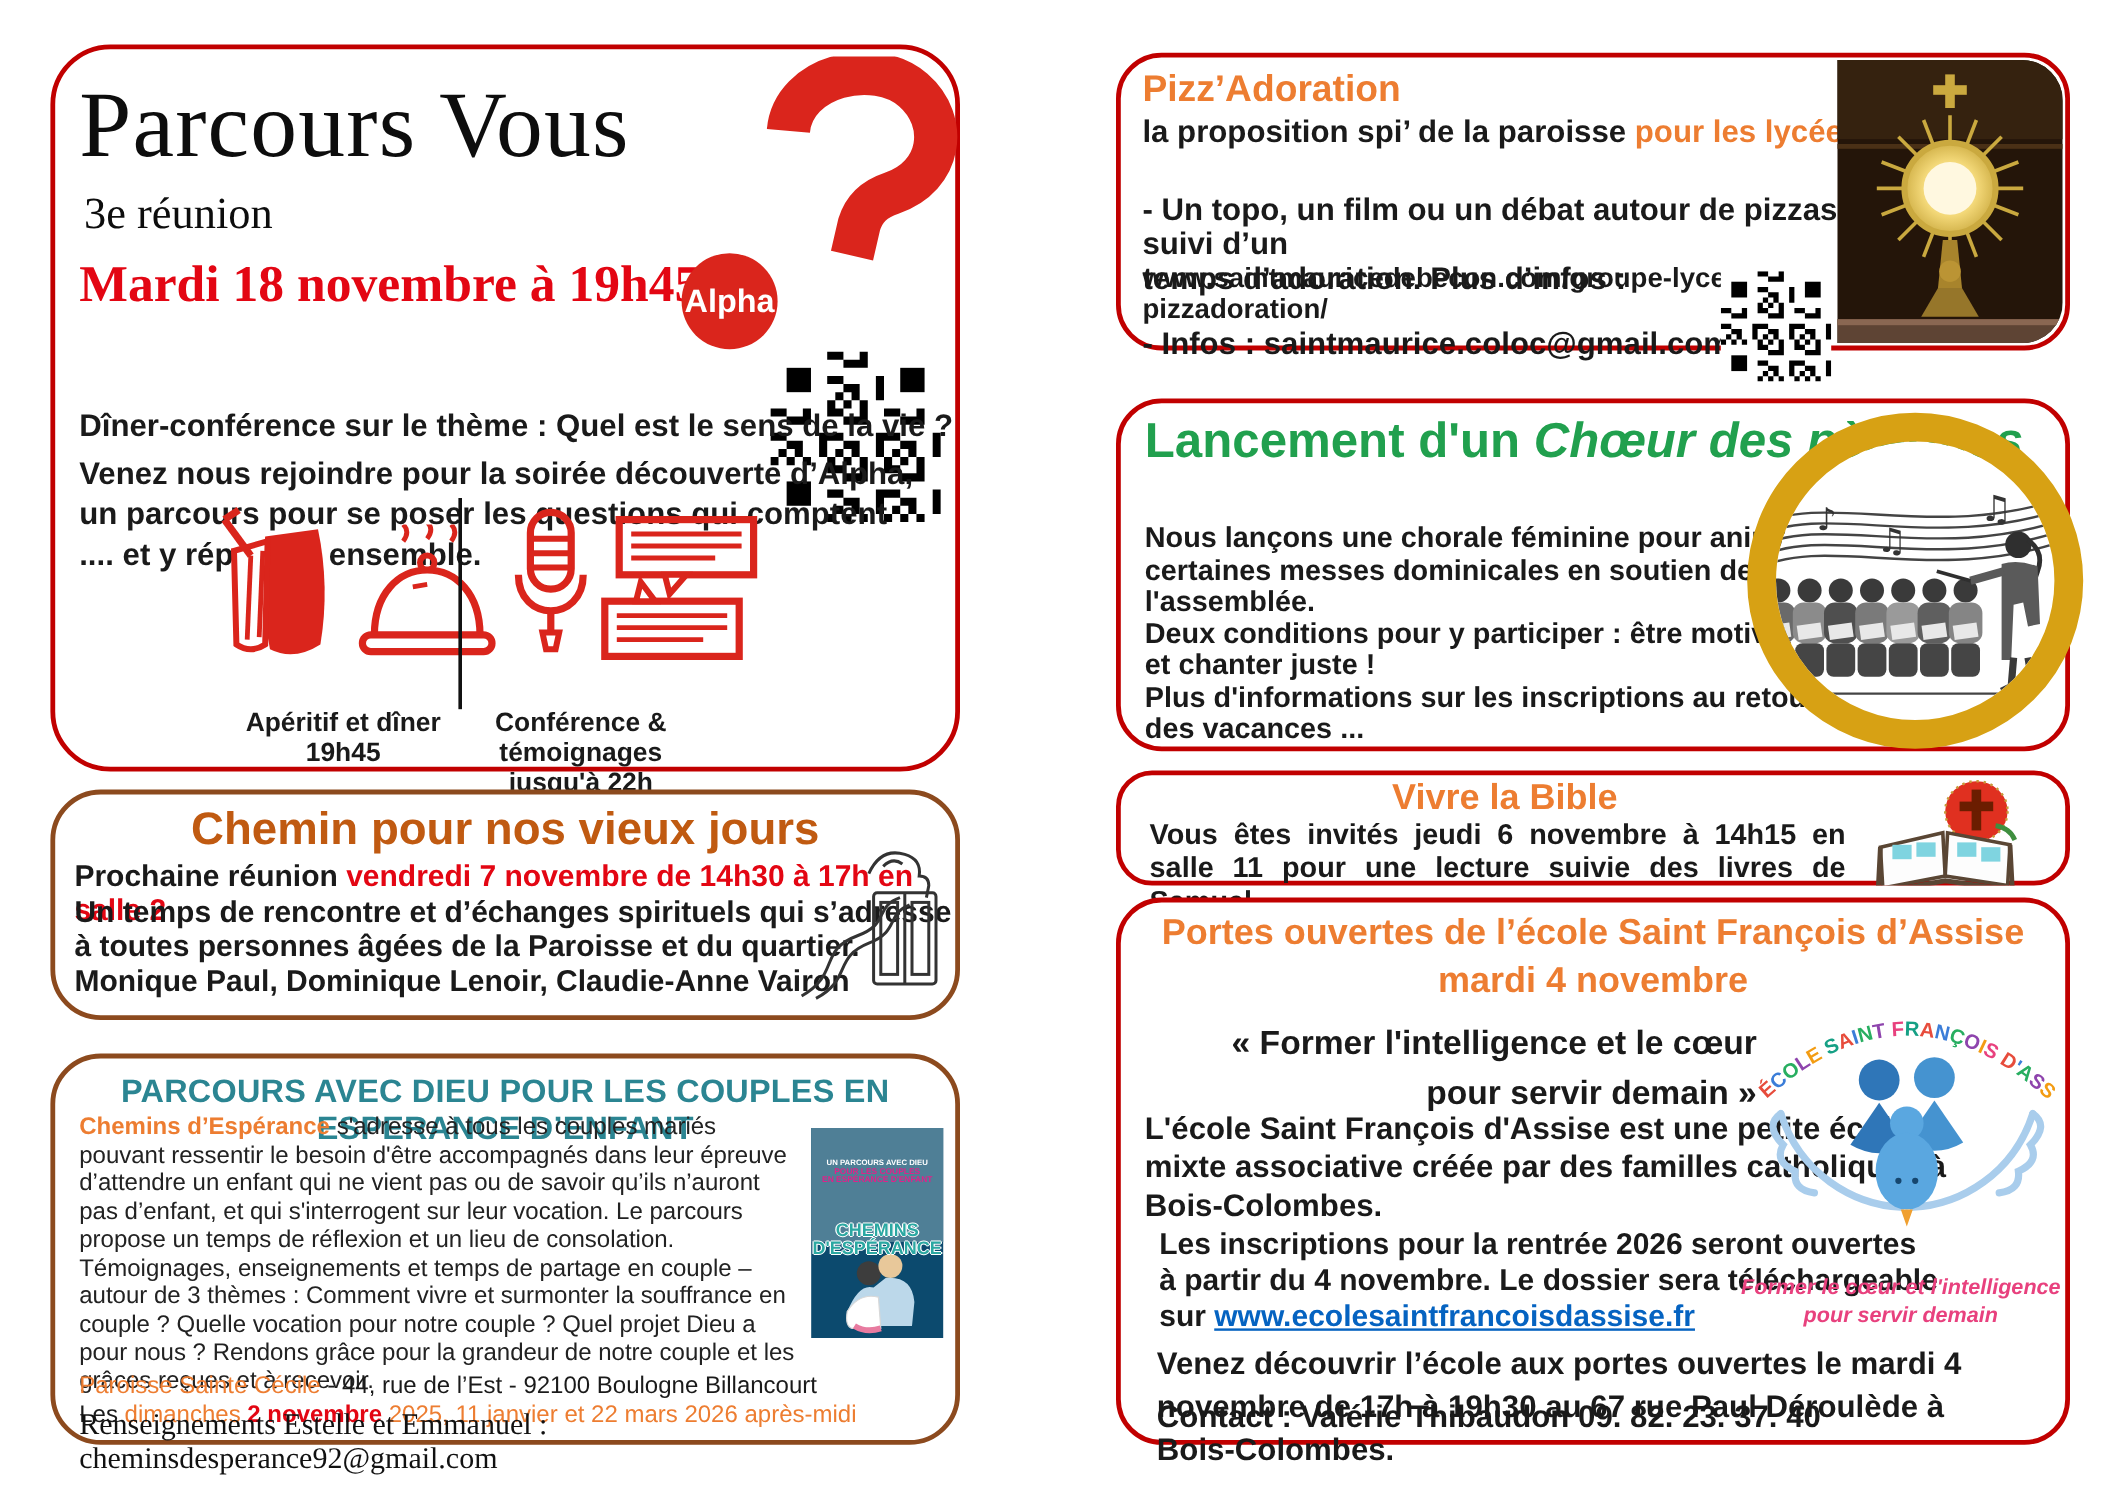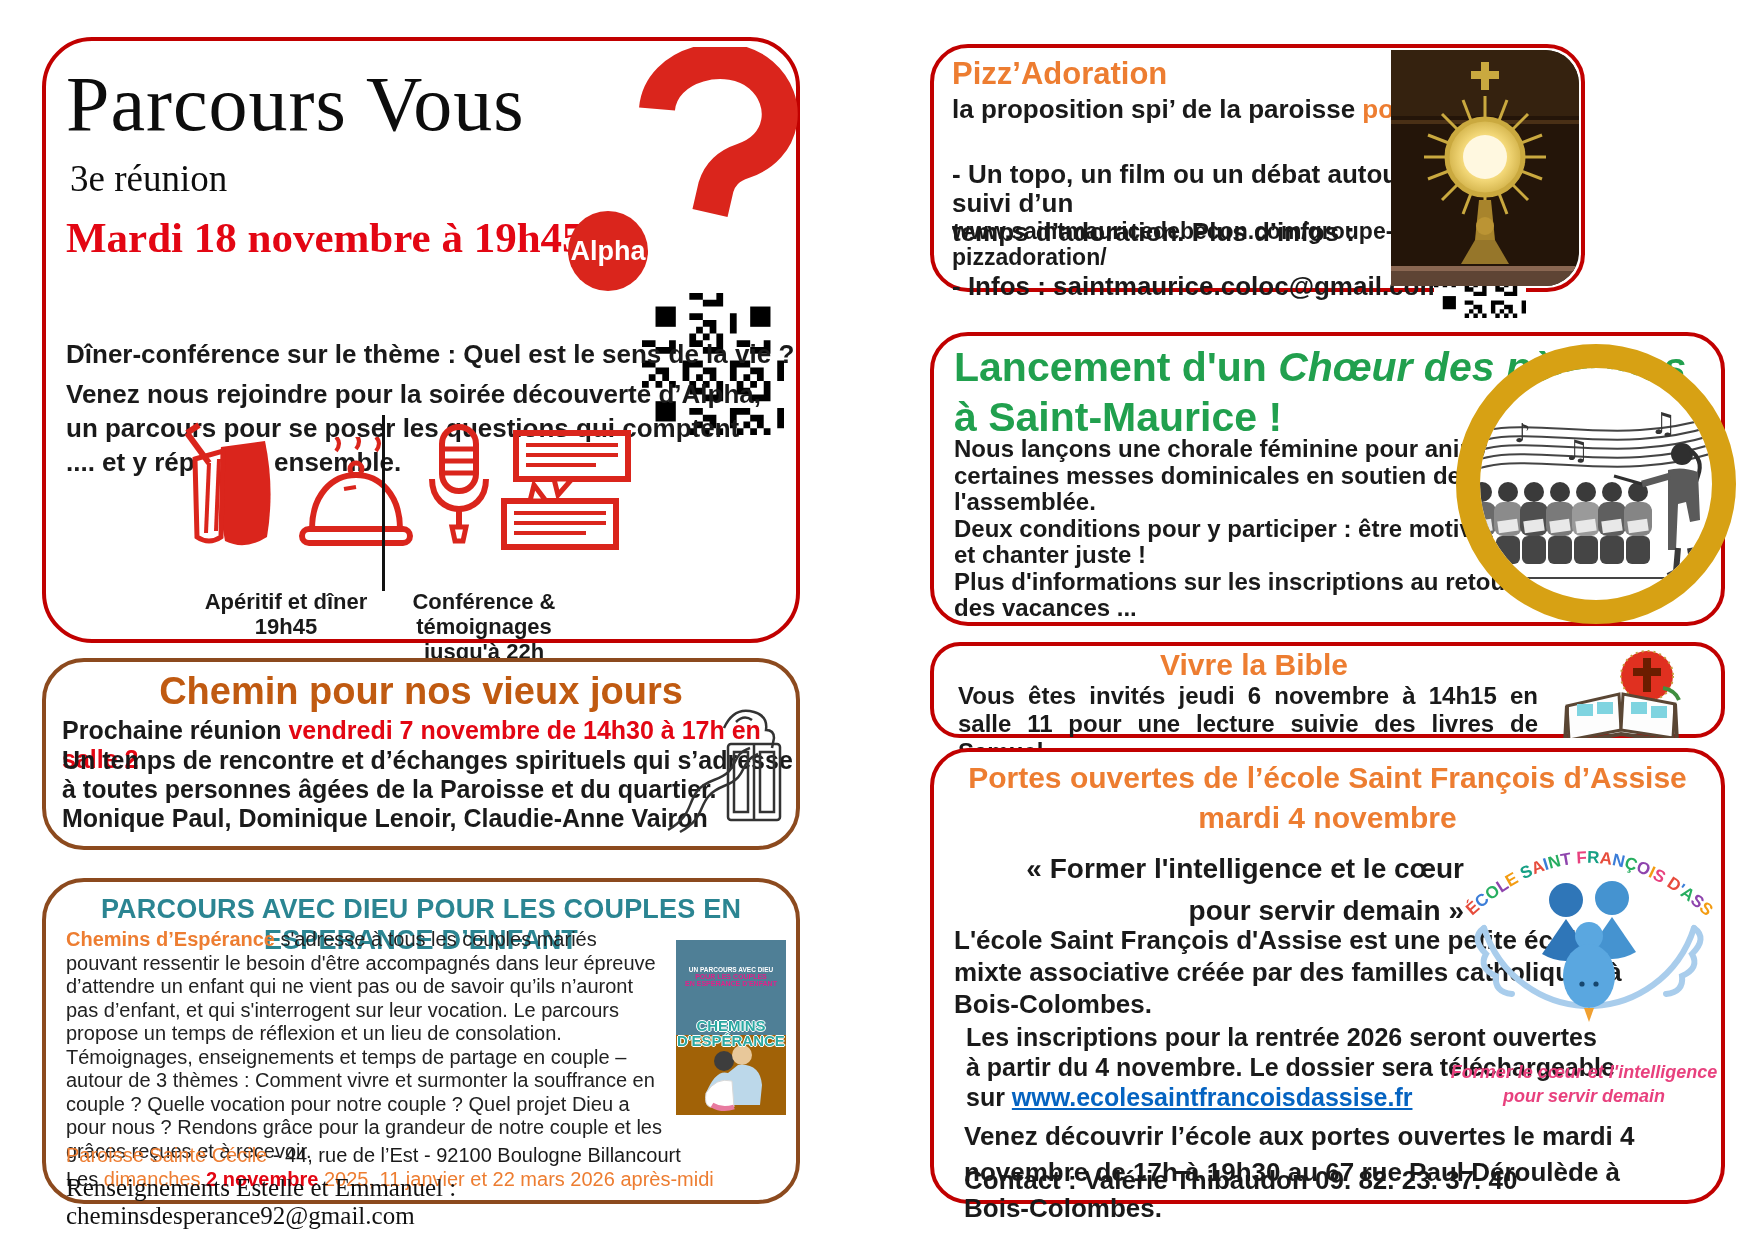--- a/index.html
+++ b/index.html
@@ -23,21 +23,21 @@
   .divider{width:3px;background:#111;}
   .cap{font-size:22px;font-weight:bold;text-align:center;line-height:25px;}
   
   .vx-title{font-size:38px;font-weight:bold;color:#c05a11;text-align:center;}
   .vx-body{font-size:25px;font-weight:bold;line-height:29px;}
   
   .cp-title{font-size:27px;font-weight:bold;color:#2b8592;text-align:center;letter-spacing:.2px;}
   .cp-body{font-size:20px;font-weight:500;line-height:23.5px;color:#222;}
   .cp-line{font-size:20px;font-weight:500;}
   .cp-serif{font-family:"Liberation Serif",serif;font-size:25px;color:#111;}
-  .cover{width:110px;height:175px;background:#a16207;font-family:"Liberation Sans",sans-serif;}
+  .cover{width:110px;height:175px;background:#0c4a6e;font-family:"Liberation Sans",sans-serif;}
   .cover-top{background:#4f7f96;height:95px;position:relative;}
   .cover-t1{color:#fff;font-size:6.5px;font-weight:bold;text-align:center;padding-top:26px;}
   .cover-t2{color:#e0218a;font-size:7px;font-weight:bold;text-align:center;}
   .cover-big{color:#2ba8a2;font-size:15px;font-weight:bold;text-align:center;line-height:15px;
     text-shadow:-1px 0 #fff,1px 0 #fff,0 -1px #fff,0 1px #fff;position:absolute;left:0;right:0;top:78px;}
   
   .pz-title{font-size:31px;font-weight:bold;color:#ED7D31;}
   .pz-line{font-size:26px;font-weight:bold;line-height:30px;}
   .pz-para{font-size:26px;font-weight:bold;line-height:29px;}
   .pz-url{font-size:23px;font-weight:bold;line-height:26px;}
@@ -184,21 +184,21 @@
       <svg width="110" height="78" viewBox="0 0 110 78">
         <circle cx="48" cy="26" r="10" fill="#3d3d3d"></circle>
         <circle cx="66" cy="20" r="10" fill="#e8c89a"></circle>
         <path d="M30 58 Q40 34 52 38 L62 30 Q84 28 86 50 L84 70 L34 70 Z" fill="#bcd8ea"></path>
         <path d="M30 58 Q28 70 34 72 L58 72 L56 46 Q40 42 30 58Z" fill="#fff" stroke="#d8d8d8"></path>
         <path d="M36 70 q10 6 22 2" stroke="#e87ba0" stroke-width="5" fill="none"></path>
       </svg>
     </div>
   </div>
 
-  <div class="box" style="left:930px;top:44px;width:655px;height:248px;border-radius:38px;">
+  <div class="box" style="left:930px;top:44px;width:795px;height:248px;border-radius:38px;">
     <div class="abs pz-title" style="left:18px;top:8px;">Pizz’Adoration</div>
     <div class="abs pz-line" style="left:18px;top:46px;">
       <span>la proposition spi’ de la paroisse </span><span class="orange">pour les lycéens</span>
     </div>
     <div class="abs pz-para pre" style="left:18px;top:112px;width:600px;">- Un topo, un film ou un débat autour de pizzas, suivi d’un
 temps d’adoration. Plus d’infos :</div>
     <div class="abs pz-url pre" style="left:18px;top:170px;">www.saintmauricedebecon.com/groupe-lyceens-
 pizzadoration/</div>
     <div class="abs pz-para" style="left:18px;top:224px;">- Infos : saintmaurice.coloc@gmail.com</div>
     <svg class="abs qr" style="left:500px;top:178px;" width="92" height="92" viewBox="0 0 84 84">
@@ -239,21 +239,20 @@
         <path d="M70 214 h48 l-14 -24 h-20 Z" fill="#96762a"></path>
         <rect x="0" y="216" width="188" height="20" fill="#5e4434"></rect>
         <rect x="0" y="216" width="188" height="5" fill="#8a6752"></rect>
       </svg>
     </div>
   </div>
 
   <div class="box" style="left:930px;top:332px;width:795px;height:294px;border-radius:38px;">
     <div class="abs ch-title" style="left:20px;top:6px;width:740px;">
       <span>Lancement d'un </span><span style="font-style:italic;">Chœur des pèlerines</span><br>
-      <span>à Saint-Maurice !</span>
     </div>
     <div class="abs ch-body pre" style="left:20px;top:100px;">Nous lançons une chorale féminine pour animer
 certaines messes dominicales en soutien de
 l'assemblée.
 Deux conditions pour y participer : être motivée
 et chanter juste !
 Plus d'informations sur les inscriptions au retour
 des vacances ...</div>
 
     <svg class="abs" style="left:520px;top:6px;" width="284" height="284" viewBox="0 0 284 284">

